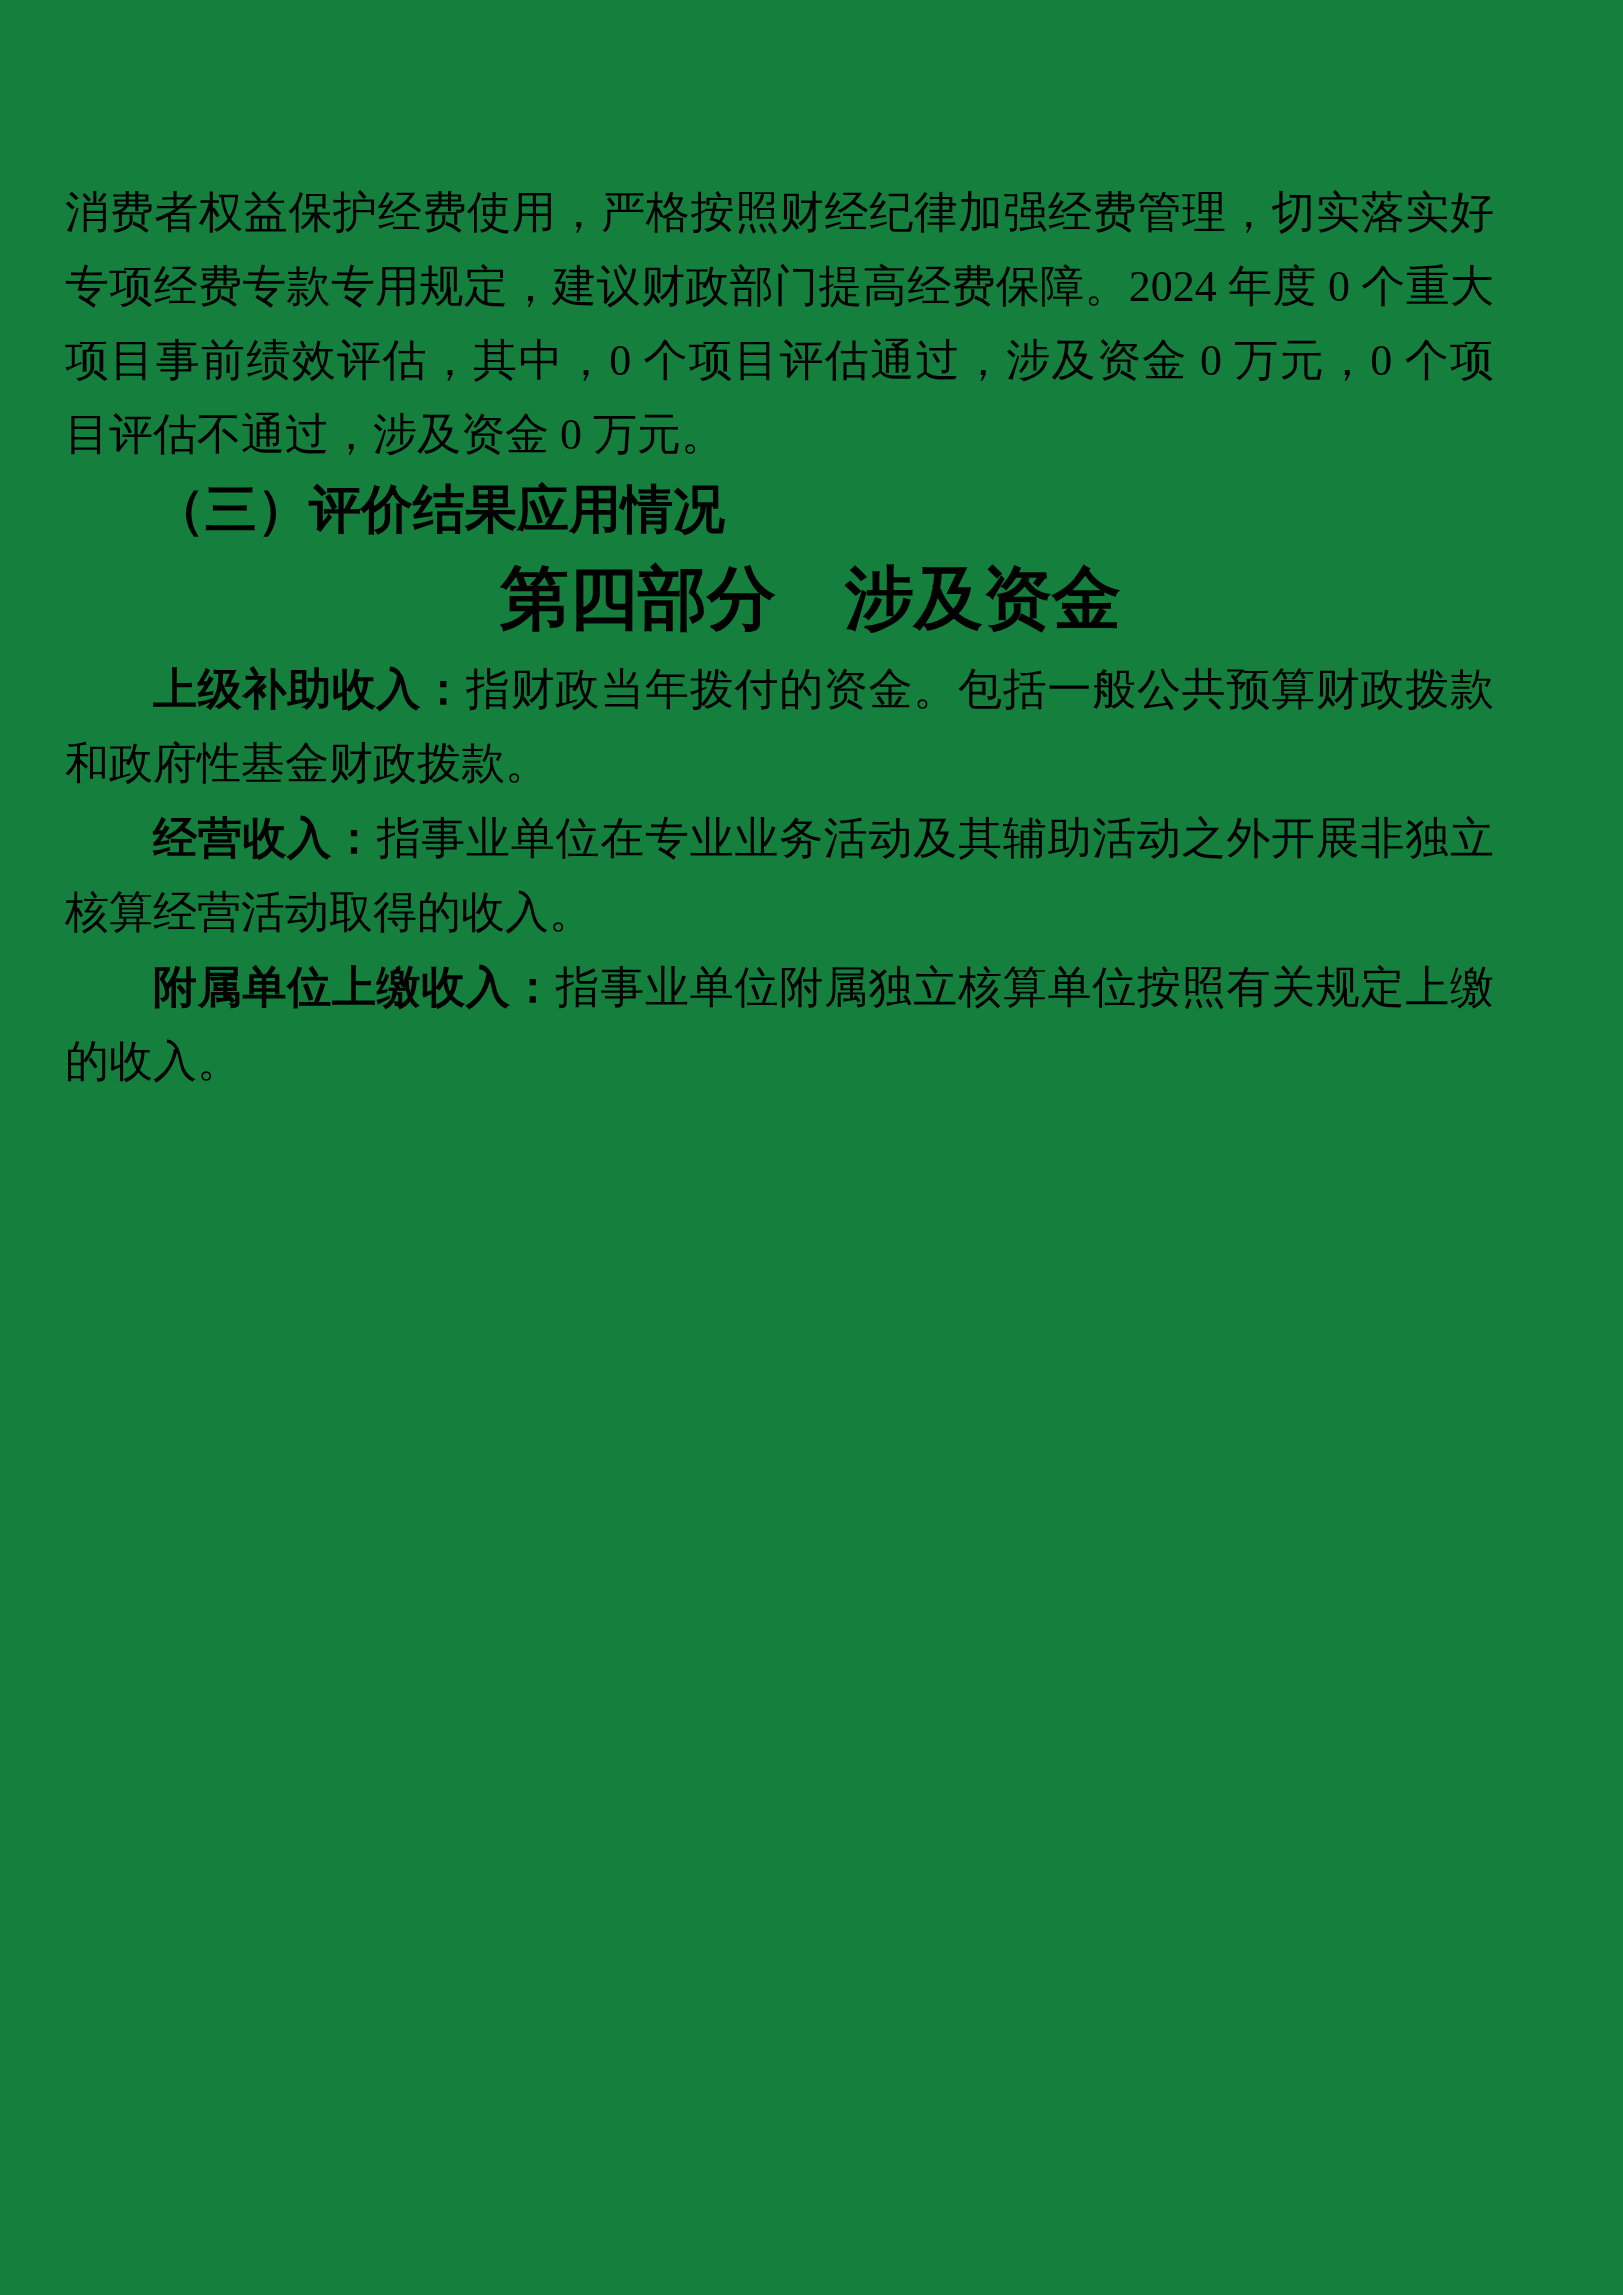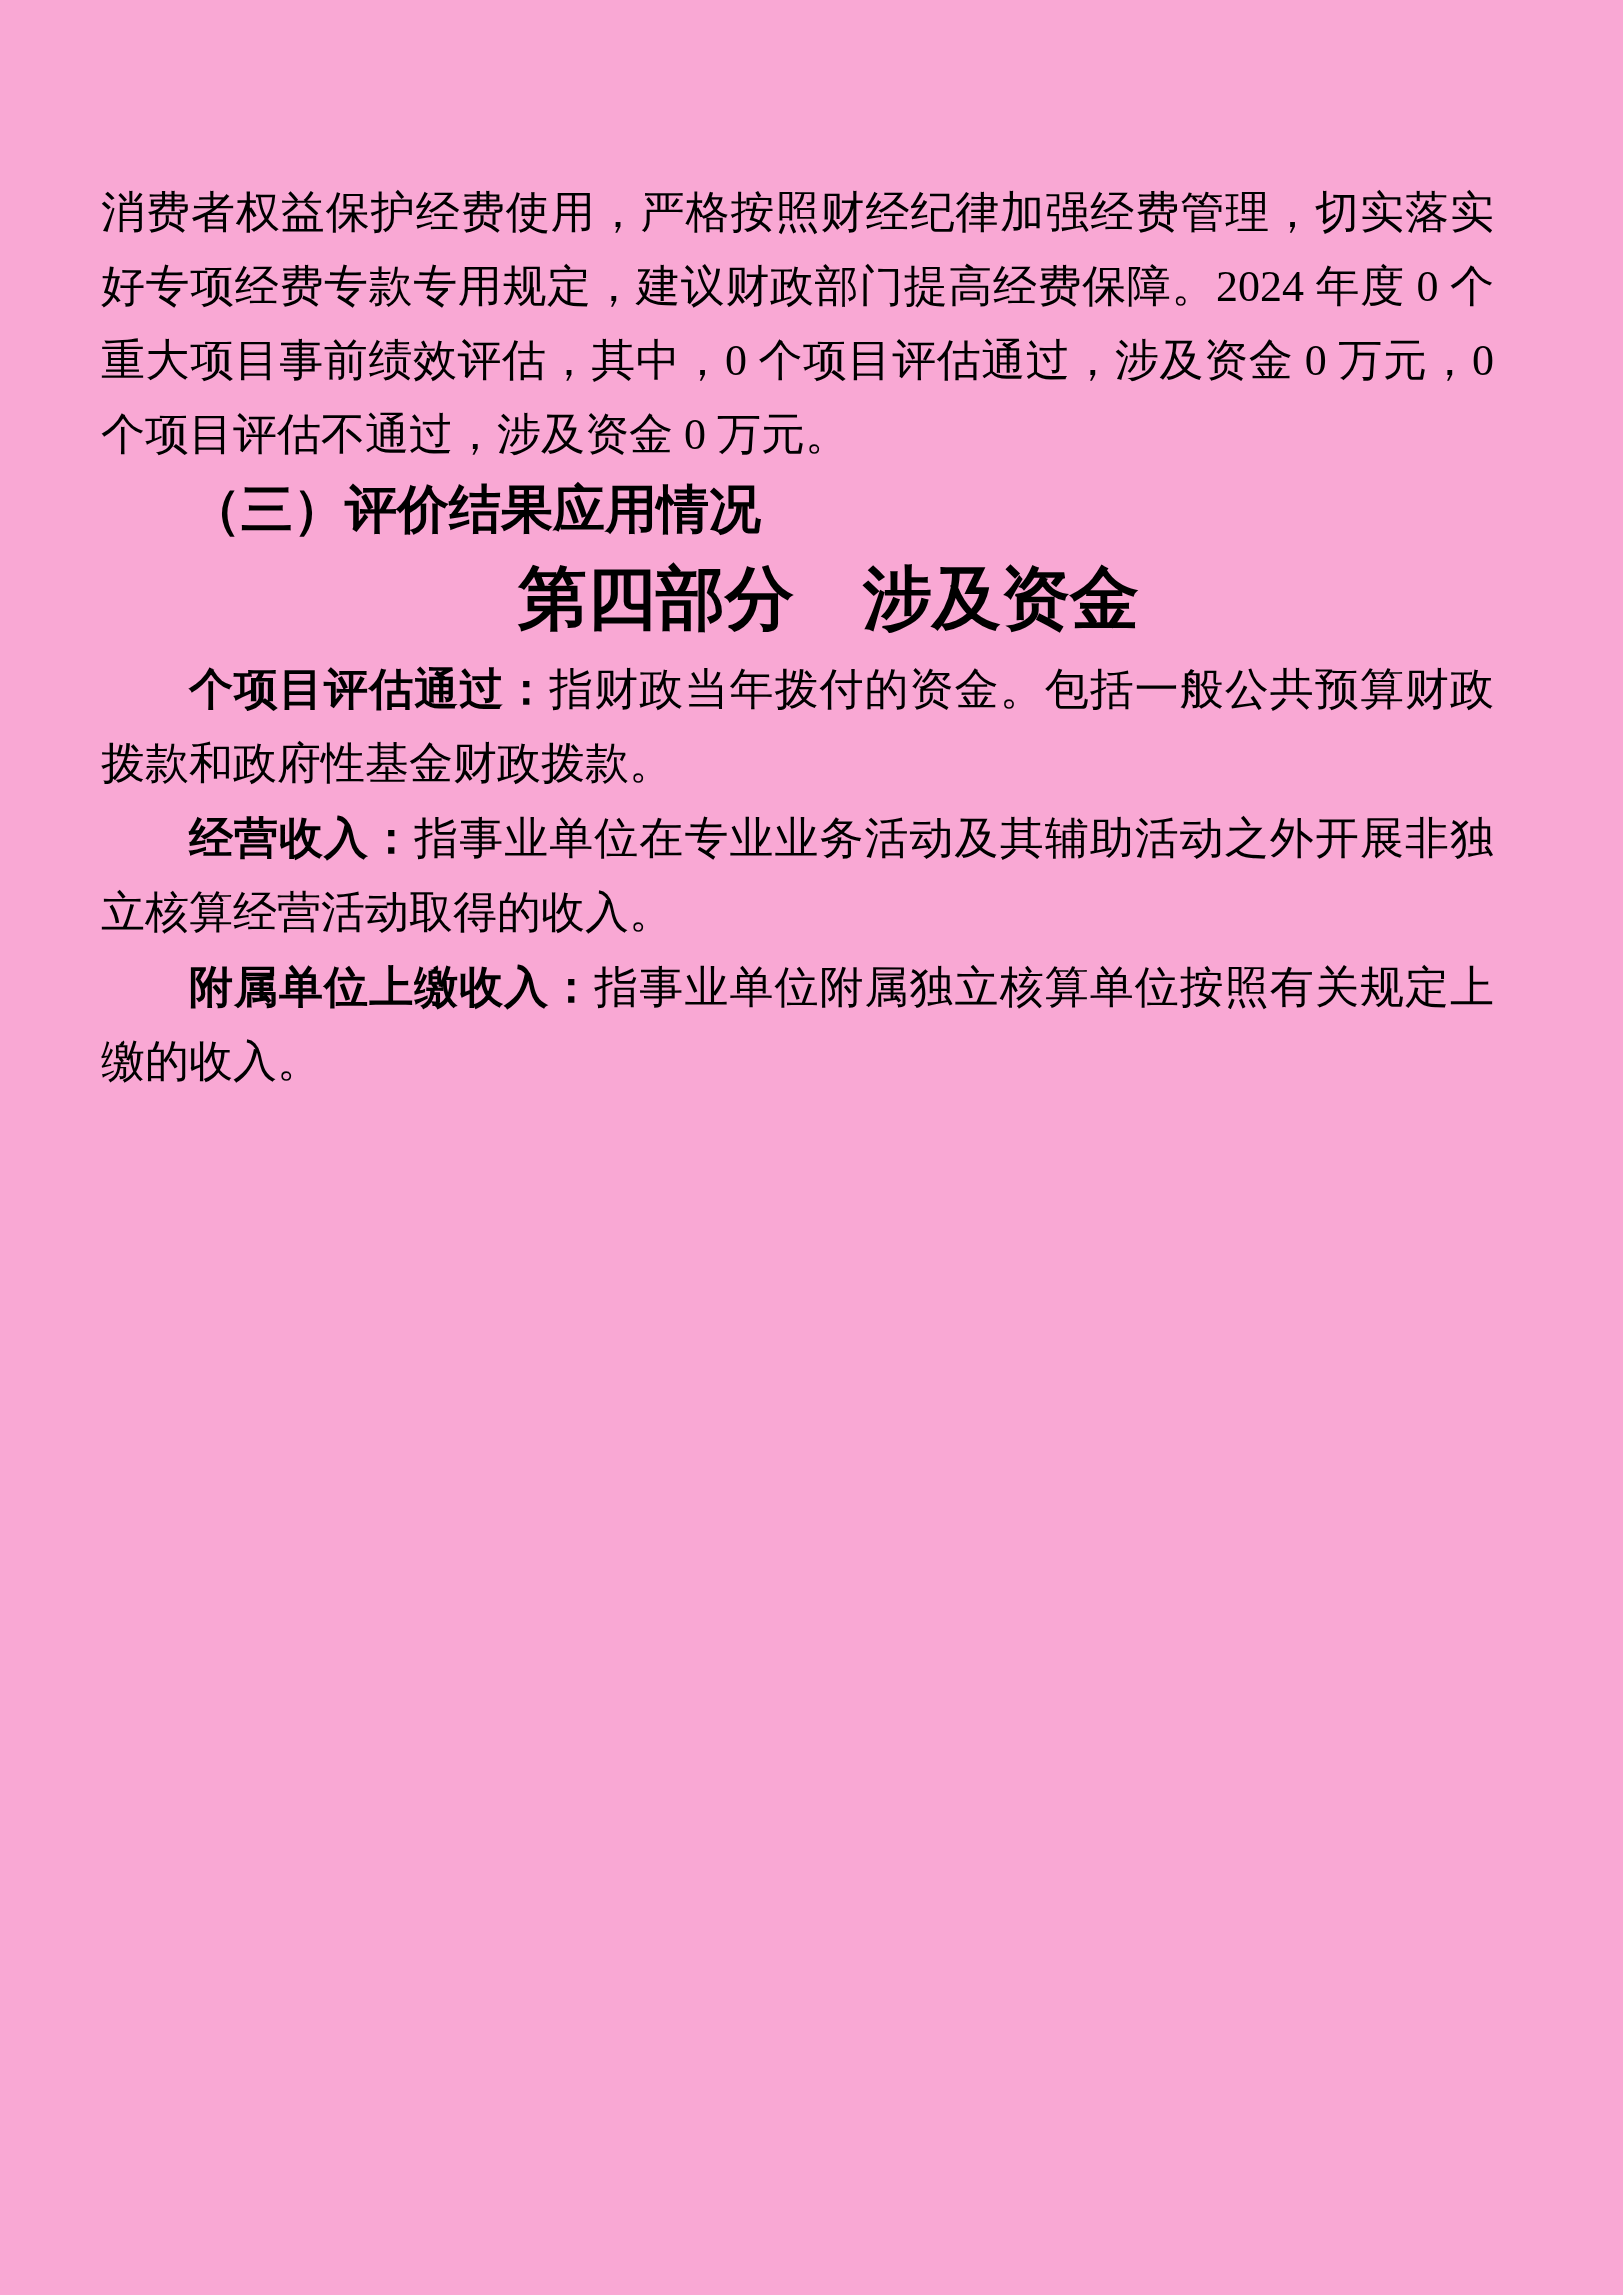--- a/index.html
+++ b/index.html
@@ -1,23 +1,23 @@
 <!DOCTYPE html>
 <html style="font-size:13px"><head>
 <meta charset="utf-8">
 <style>
   html, body { margin: 0; padding: 0; background: #ffffff; }
   .page {
     position: relative;
     width: 1623px;
     height: 2295px;
     box-sizing: border-box;
-    background: #f9a8d4;
+    background: #15803d;
     color: #000000;
-    padding: 176px 129px 0 101px;
+    padding: 176px 129px 0 65px;
     font-family: "Liberation Serif", "DejaVu Serif", serif;
     font-size: 44px;
     line-height: 74px;
     text-align: justify;
     overflow: hidden;
   }
   .page p { margin: 0; }
   .indent { text-indent: 88px; }
   .no-indent { text-indent: 0; }
   .sub-heading {
@@ -48,21 +48,21 @@
 
 <div class="page">
 
   <p class="no-indent">消费者权益保护经费使用，严格按照财经纪律加强经费管理，切实落实好专项经费专款专用规定，建议财政部门提高经费保障。2024 年度 0 个重大项目事前绩效评估，其中，0 个项目评估通过，涉及资金 0 万元，0 个项目评估不通过，涉及资金 0 万元。</p>
 
   <p class="sub-heading">（三）评价结果应用情况</p>
 
 
   <p class="part-title">第四部分　涉及资金</p>
 
-  <p class="indent"><span class="term">个项目评估通过：</span><span>指财政当年拨付的资金。包括一般公共预算财政拨款和政府性基金财政拨款。</span></p>
+  <p class="indent"><span class="term">上级补助收入：</span><span>指财政当年拨付的资金。包括一般公共预算财政拨款和政府性基金财政拨款。</span></p>
 
 
 
   <p class="indent"><span class="term">经营收入：</span><span>指事业单位在专业业务活动及其辅助活动之外开展非独立核算经营活动取得的收入。</span></p>
 
   <p class="indent"><span class="term">附属单位上缴收入：</span><span>指事业单位附属独立核算单位按照有关规定上缴的收入。</span></p>
 
 </div>
 
 

